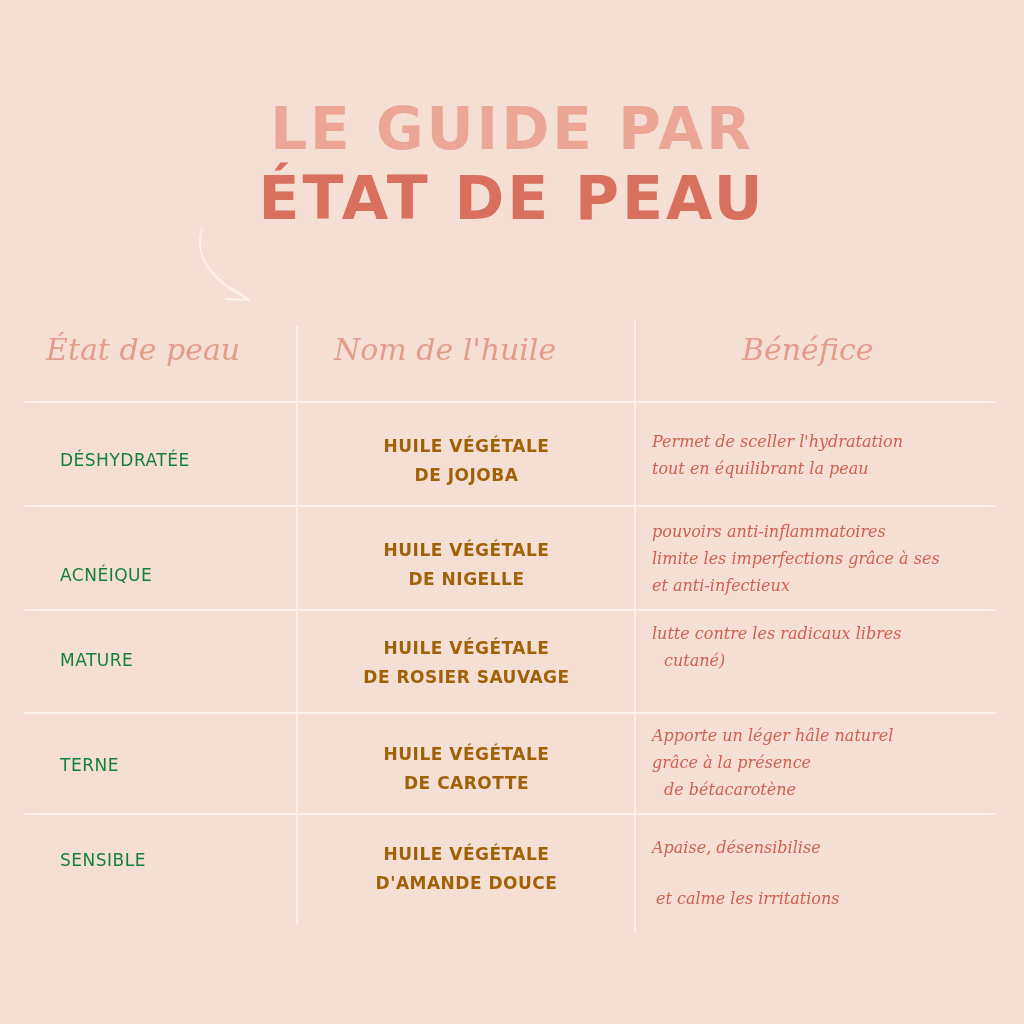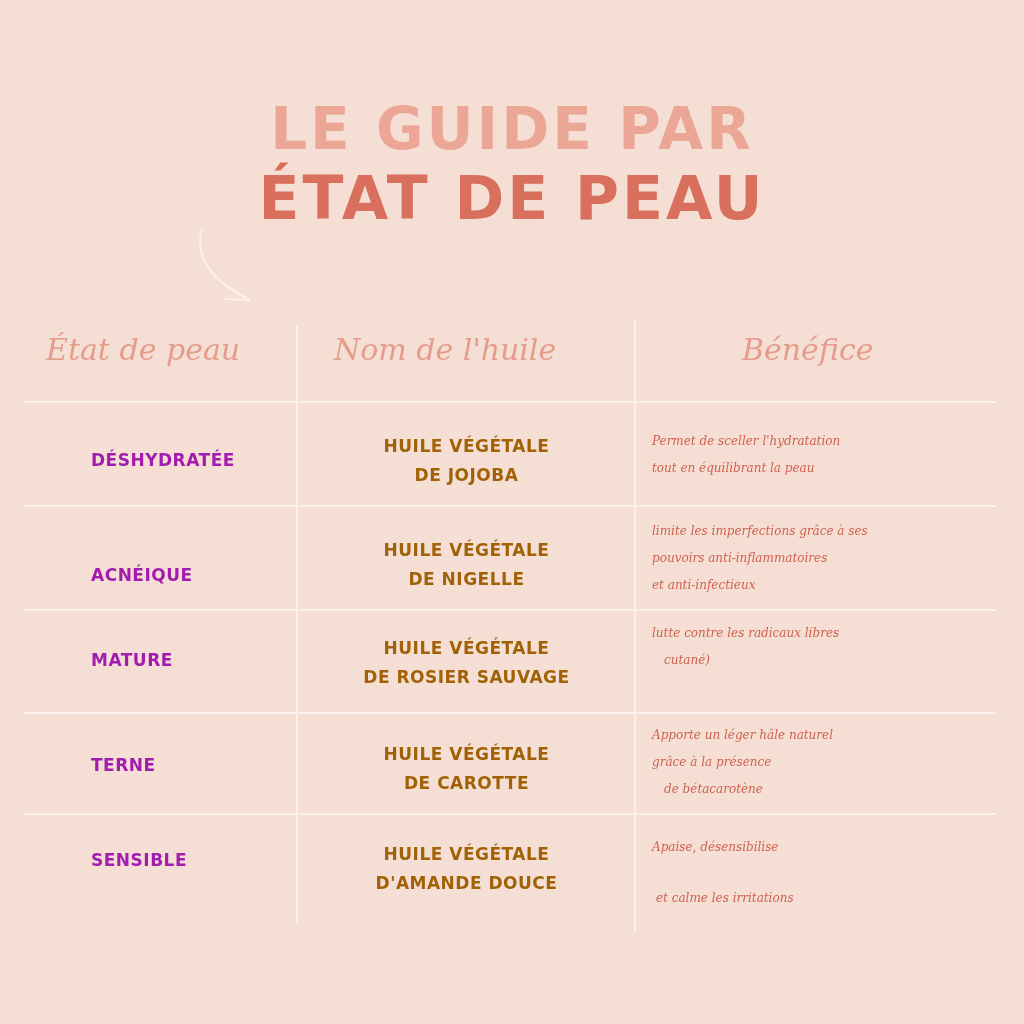--- a/index.html
+++ b/index.html
@@ -17,33 +17,33 @@
   .title.l2 { top: 168px; font-size: 60px; color: #d96f5d; }
   .arrow { position: absolute; left: 190px; top: 225px; }
   .vline { position: absolute; width: 2px; background: #fbf1ec; }
   .hline { position: absolute; height: 2px; background: #fbf1ec; left: 24px; width: 972px; }
   .hdr {
     position: absolute; top: 332px; height: 50px;
     font-family: "DejaVu Serif", serif; font-style: italic;
     font-size: 30px; color: #e59c8b; font-weight: normal;
   }
   .cell-state {
-    position: absolute; left: 91px; font-weight: bold; font-size: 17px;
-    color: #a21caf; letter-spacing: 0.5px;
+    position: absolute; left: 60px; font-weight: normal; font-size: 17px;
+    color: #15803d; letter-spacing: 0.5px;
   }
   .cell-oil {
     position: absolute; left: 300px; width: 333px; text-align: center;
     font-weight: bold; font-size: 17px; color: #a16207; line-height: 29px;
     letter-spacing: 0.5px;
   }
   .cell-oil span { display: block; }
   .cell-ben {
     position: absolute; left: 652px; width: 360px;
     font-family: "DejaVu Serif", serif; font-style: italic;
-    font-size: 12px; color: #d0604f; line-height: 27px;
+    font-size: 16px; color: #d0604f; line-height: 27px;
   }
   .cell-ben span { display: block; white-space: nowrap; }
 </style>
 </head>
 <body>
 
 <div class="title l1">LE GUIDE PAR</div>
 <div class="title l2">ÉTAT DE PEAU</div>
 
 <svg class="arrow" width="70" height="80" viewBox="0 0 70 80">
@@ -72,22 +72,22 @@
   <span>Permet de sceller l'hydratation</span>
   <span>tout en équilibrant la peau</span>
 </div>
 
 <div class="cell-state" style="top:545px;margin-top:20px;">ACNÉIQUE</div>
 <div class="cell-oil" style="top:536px;">
   <span>HUILE VÉGÉTALE</span>
   <span>DE NIGELLE</span>
 </div>
 <div class="cell-ben" style="top:518px;">
+  <span>pouvoirs anti-inflammatoires</span>
   <span>limite les imperfections grâce à ses</span>
-  <span>pouvoirs anti-inflammatoires</span>
   <span>et anti-infectieux</span>
 </div>
 
 <div class="cell-state" style="top:650px;">MATURE</div>
 <div class="cell-oil" style="top:634px;">
   <span>HUILE VÉGÉTALE</span>
   <span>DE ROSIER SAUVAGE</span>
 </div>
 <div class="cell-ben" style="top:620px;">
   <span>lutte contre les radicaux libres</span>

